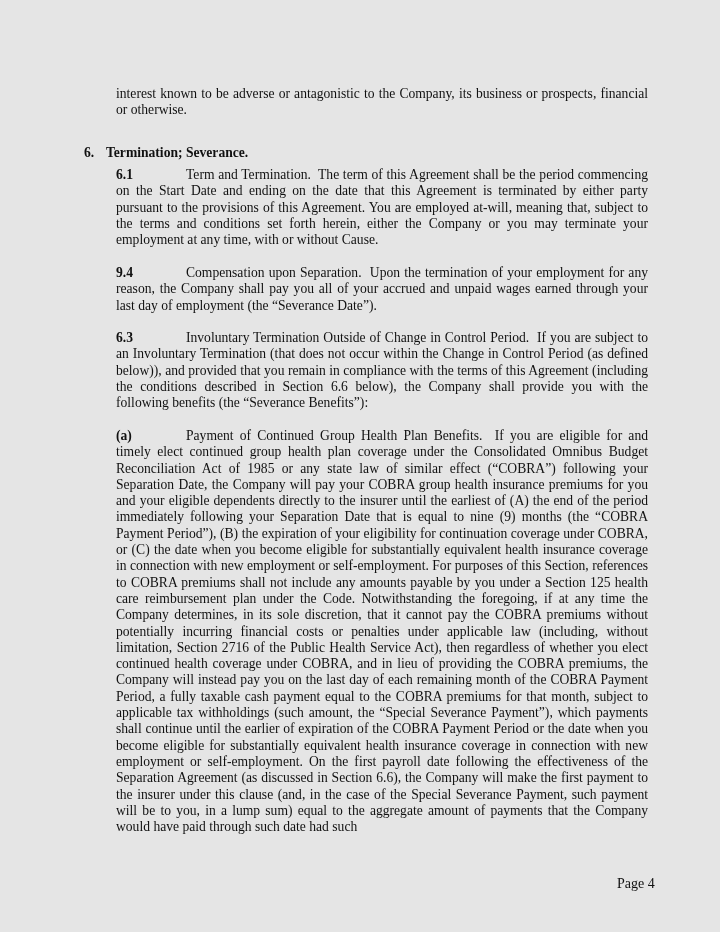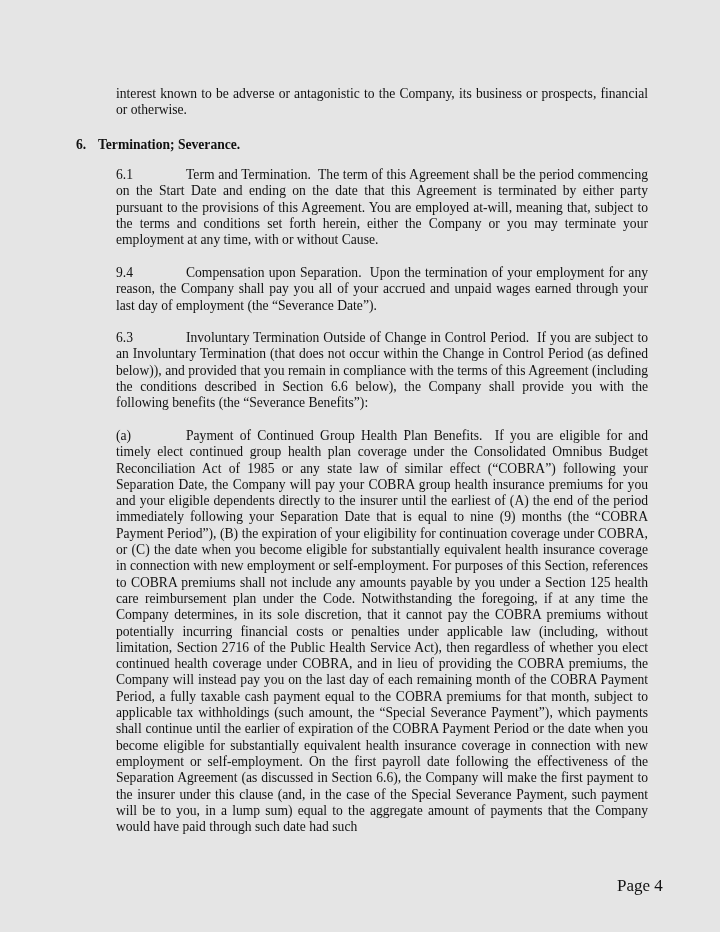--- a/index.html
+++ b/index.html
@@ -1,25 +1,25 @@
 <!DOCTYPE html>
 <html><head>
 <meta charset="utf-8">
 <style>
   html, body { margin: 0; padding: 0; background: #ffffff; }
   body { width: 720px; height: 932px; position: relative; overflow: hidden;
          font-family: "Liberation Serif", "DejaVu Serif", serif; color: #111111; }
   .page { position: absolute; left: 0; top: 0; width: 720px; height: 932px; background: #e5e5e5; }
   .para { position: absolute; left: 116px; width: 532px; font-size: 13.6px; line-height: 16.3px;
           text-align: justify; margin: 0; }
-  .heading { position: absolute; left: 72px; top: 133px; font-size: 13.6px; font-weight: bold; margin: 4px; }
+  .heading { position: absolute; left: 72px; top: 133px; font-size: 13.6px; font-weight: bold; margin: 12px; }
   .heading .num { display: inline-block; width: 22px; }
   .b { font-weight: normal; }
-  .secnum { font-weight: normal; display: inline-block; width: 70px; }
-  .footer { position: absolute; left: 617px; top: 876px; font-size: 17px; }
+  .secnum { font-weight: bold; display: inline-block; width: 70px; }
+  .footer { position: absolute; left: 617px; top: 876px; font-size: 14px; }
 </style>
 </head>
 <body>
 
 <div class="page">
 
   <p class="para" style="top:86px;">interest known to be adverse or antagonistic to the Company, its business or prospects, financial or otherwise.</p>
 
   <p class="heading"><span class="num">6.</span><span>Termination; Severance.</span></p>
 

